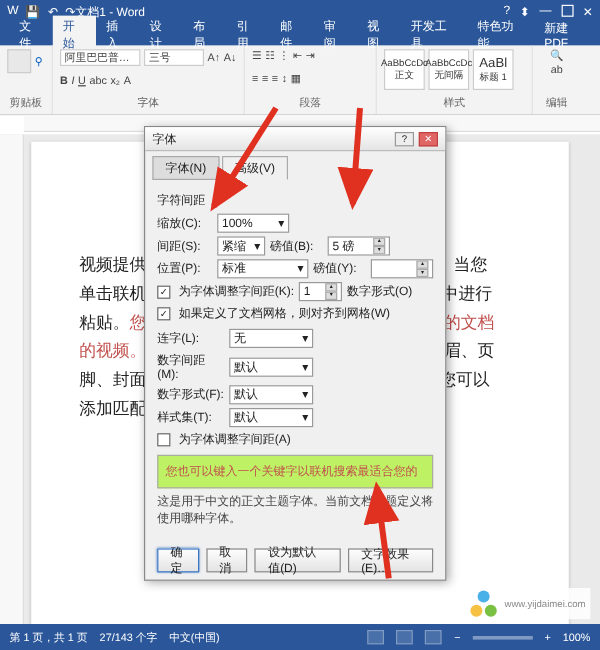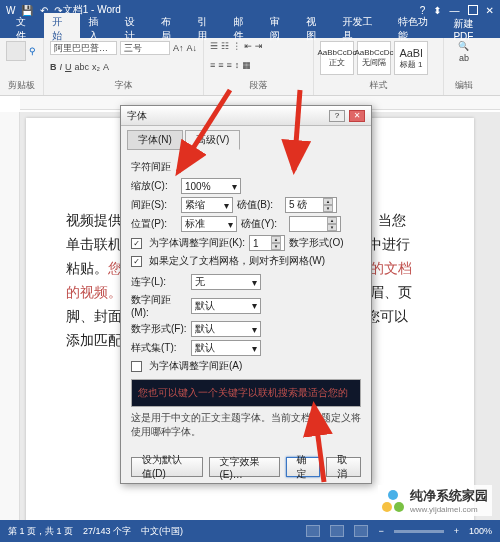--- a/index.html
+++ b/index.html
@@ -35,21 +35,21 @@
   .dlg-body{padding:6px 10px}
   .section{margin-bottom:6px}
   .section-title{font-size:10px;margin:4px 0}
   .row{display:flex;align-items:center;margin:3px 0;gap:4px}
   .row label{width:46px;text-align:left;font-size:10px}
   .row label.w56{width:56px}
   .inp{height:16px;border:1px solid #999;background:#fff;padding:0 3px;font-size:10px;display:flex;align-items:center;justify-content:space-between}
   .inp .arr{width:10px;height:14px;display:flex;flex-direction:column}
   .inp .arr span{flex:1;background:#ddd;border:1px solid #aaa;font-size:5px;line-height:5px;text-align:center}
   .chk{width:11px;height:11px;border:1px solid #666;background:#fff;display:inline-flex;align-items:center;justify-content:center;font-size:8px;margin-right:3px}
-  .preview{border:1px solid #aaa;background:#0f172a;height:28px;display:flex;align-items:center;padding:0 6px;color:#c0504d;font-size:10px;overflow:hidden;white-space:nowrap}
+  .preview{border:1px solid #aaa;background:#bef264;height:28px;display:flex;align-items:center;padding:0 6px;color:#c0504d;font-size:10px;overflow:hidden;white-space:nowrap}
   .note{font-size:10px;color:#444;margin-top:4px}
   .dlg-foot{display:flex;justify-content:space-between;padding:6px 10px;gap:6px}
   .btn{height:20px;border:1px solid #888;background:linear-gradient(#fdfdfd,#e4e4e4);padding:0 10px;font-size:10px;display:flex;align-items:center;cursor:pointer}
   .btn.active{border-color:#3a76c4;box-shadow:0 0 2px #3a76c4}
   .status{position:absolute;left:0;right:0;bottom:0;height:22px;background:#2b579a;color:#fff;display:flex;align-items:center;font-size:9px;padding:0 8px;gap:10px}
   .status .spacer{flex:1}
   .status .sq2{width:14px;height:12px;background:rgba(255,255,255,.15);border:1px solid rgba(255,255,255,.3)}
   .arrow{position:absolute;pointer-events:none}
   .arrow svg{overflow:visible}
   .watermark{position:absolute;right:8px;bottom:26px;display:flex;align-items:center;gap:6px;font-size:13px;color:#333;background:rgba(255,255,255,.85);padding:2px 4px}
@@ -194,36 +194,36 @@
       <div class="section-title">字符间距</div>
       <div class="row">
         <label>缩放(C):</label>
         <div class="inp" style="width:60px">
             <span>100%</span>
             <span>▾</span>
           </div>
       </div>
       <div class="row">
         <label>间距(S):</label>
-        <div class="inp" style="width:52px">
+        <div class="inp" style="width:40px">
             <span>紧缩</span>
             <span>▾</span>
           </div>
         <label style="width:44px">磅值(B):</label>
         <div class="inp" style="width:52px">
             <span>5 磅</span>
             <div class="arr">
               <span>▴</span>
               <span>▾</span>
             </div>
           </div>
       </div>
       <div class="row">
         <label>位置(P):</label>
-        <div class="inp" style="width:56px">
+        <div class="inp" style="width:76px">
             <span>标准</span>
             <span>▾</span>
           </div>
         <label style="width:44px">磅值(Y):</label>
         <div class="inp" style="width:52px">
             <span></span>
             <div class="arr">
               <span>▴</span>
               <span>▾</span>
             </div>
@@ -280,26 +280,26 @@
           <span>为字体调整字间距(A)</span>
         </div>
     </div>
     <div class="section">
       <div class="preview">您也可以键入一个关键字以联机搜索最适合您的</div>
       <div class="note">这是用于中文的正文主题字体。当前文档主题定义将使用哪种字体。</div>
     </div>
   </div>
   <div class="dlg-foot">
     <div style="display:flex;gap:6px">
+      <div class="btn active">确定</div>
+      <div class="btn">取消</div>
+    </div>
+    <div style="display:flex;gap:6px">
       <div class="btn">设为默认值(D)</div>
       <div class="btn">文字效果(E)…</div>
-    </div>
-    <div style="display:flex;gap:6px">
-      <div class="btn active">确定</div>
-      <div class="btn">取消</div>
     </div>
   </div>
 </div>
 
 <div class="arrow" style="left:160px;top:84px">
   <svg width="80" height="100">
       <defs>
         <marker id="ah1" markerWidth="8" markerHeight="8" refX="6" refY="3" orient="auto">
           <path d="M0,0 L7,3 L0,6 Z" fill="#e03020"></path>
         </marker>
@@ -328,21 +328,20 @@
     </svg>
 </div>
 
 <div class="watermark">
   <div class="wm-logo">
       <div class="c1"></div>
       <div class="c2"></div>
       <div class="c3"></div>
     </div>
   <div>
-    <div style="font-weight:bold">纯净系统家园</div>
     <div style="font-size:8px;color:#888">www.yijdaimei.com</div>
   </div>
 </div>
 
 <div class="status">
   <span>第 1 页，共 1 页</span>
   <span>27/143 个字</span>
   <span>中文(中国)</span>
   <div class="spacer"></div>
   <div class="sq2"></div>

